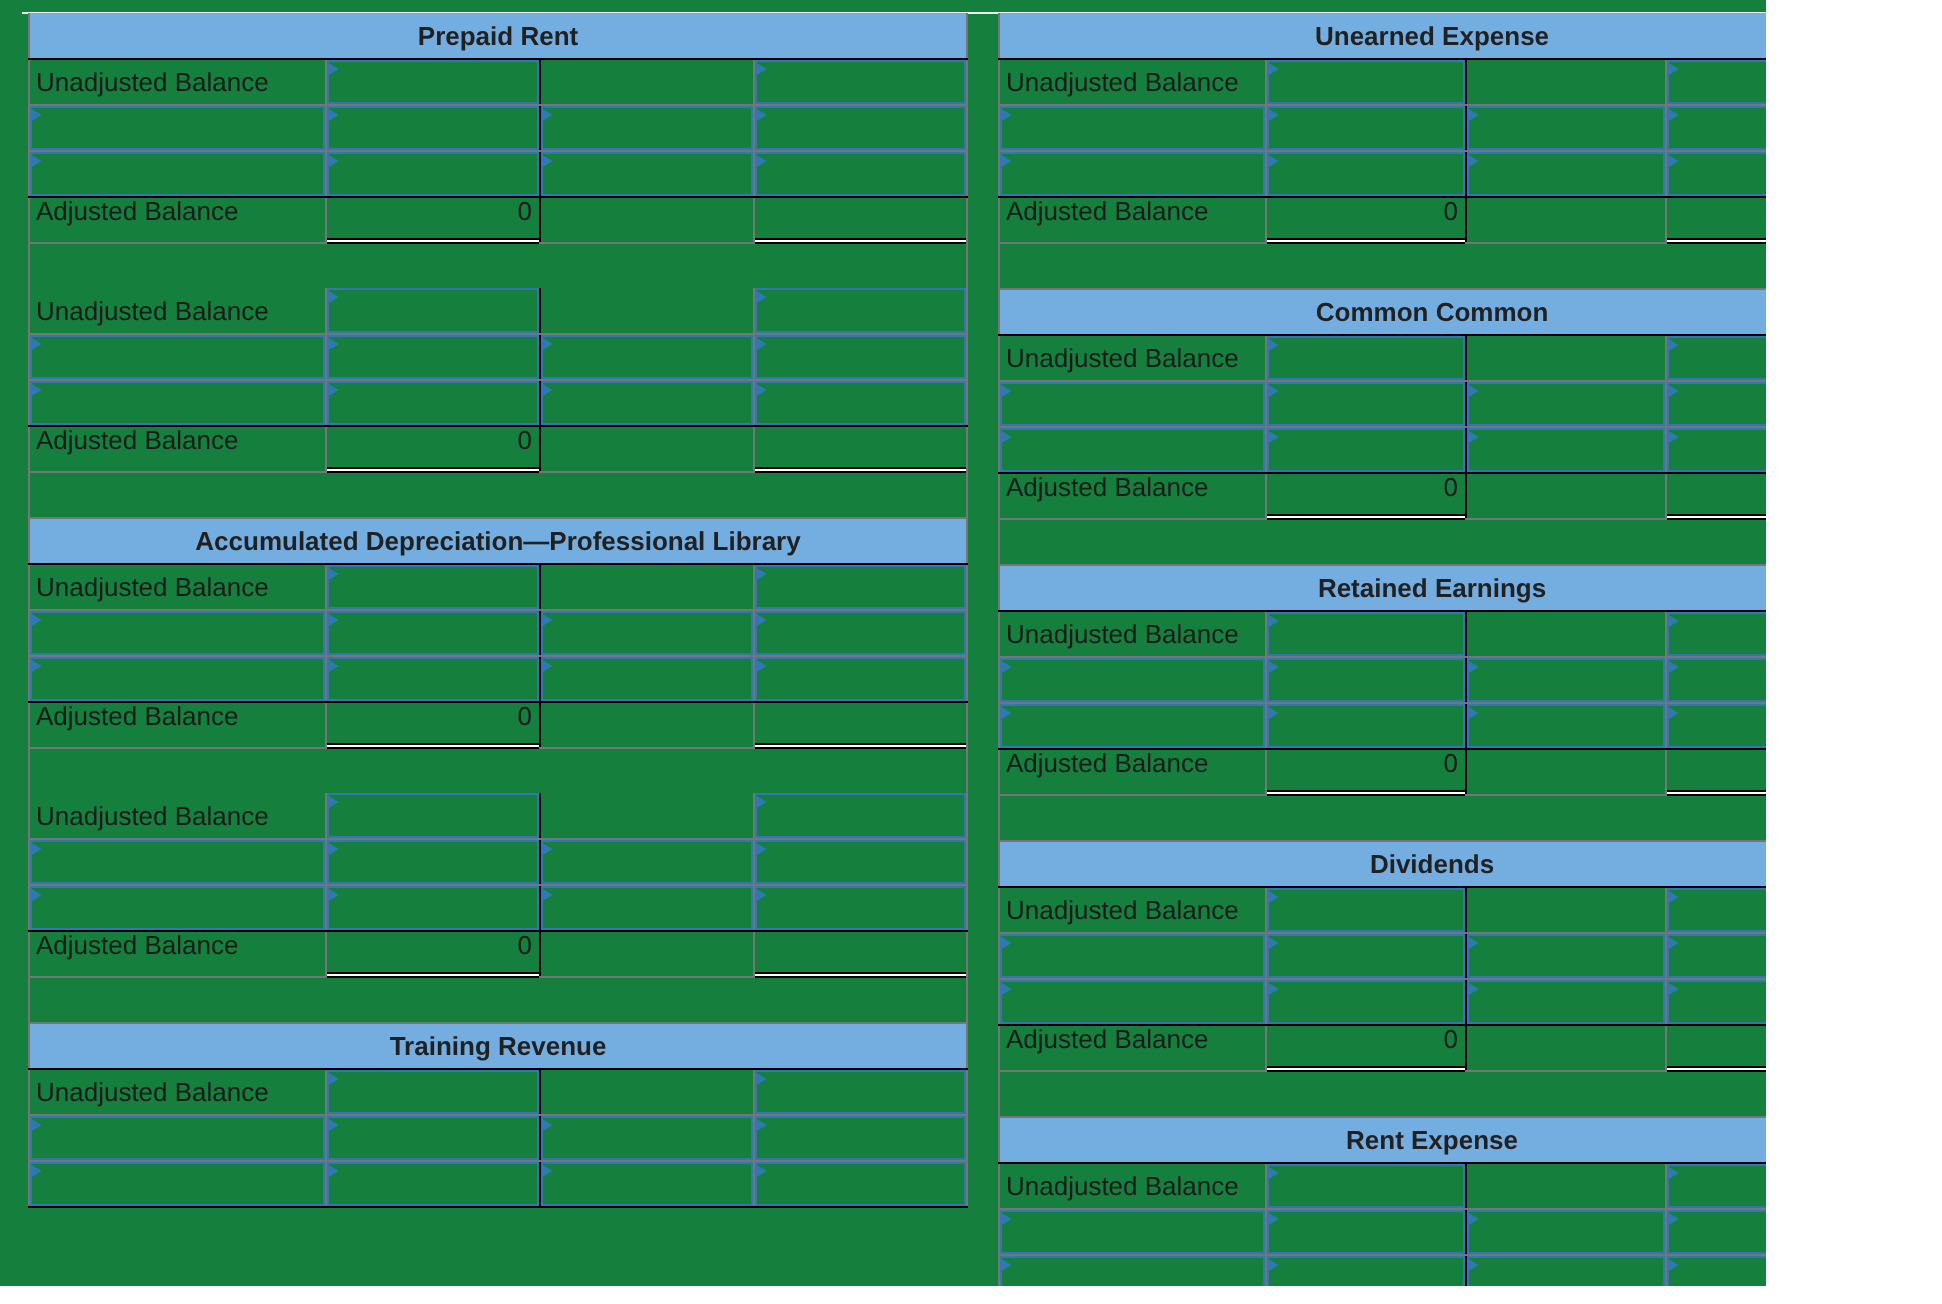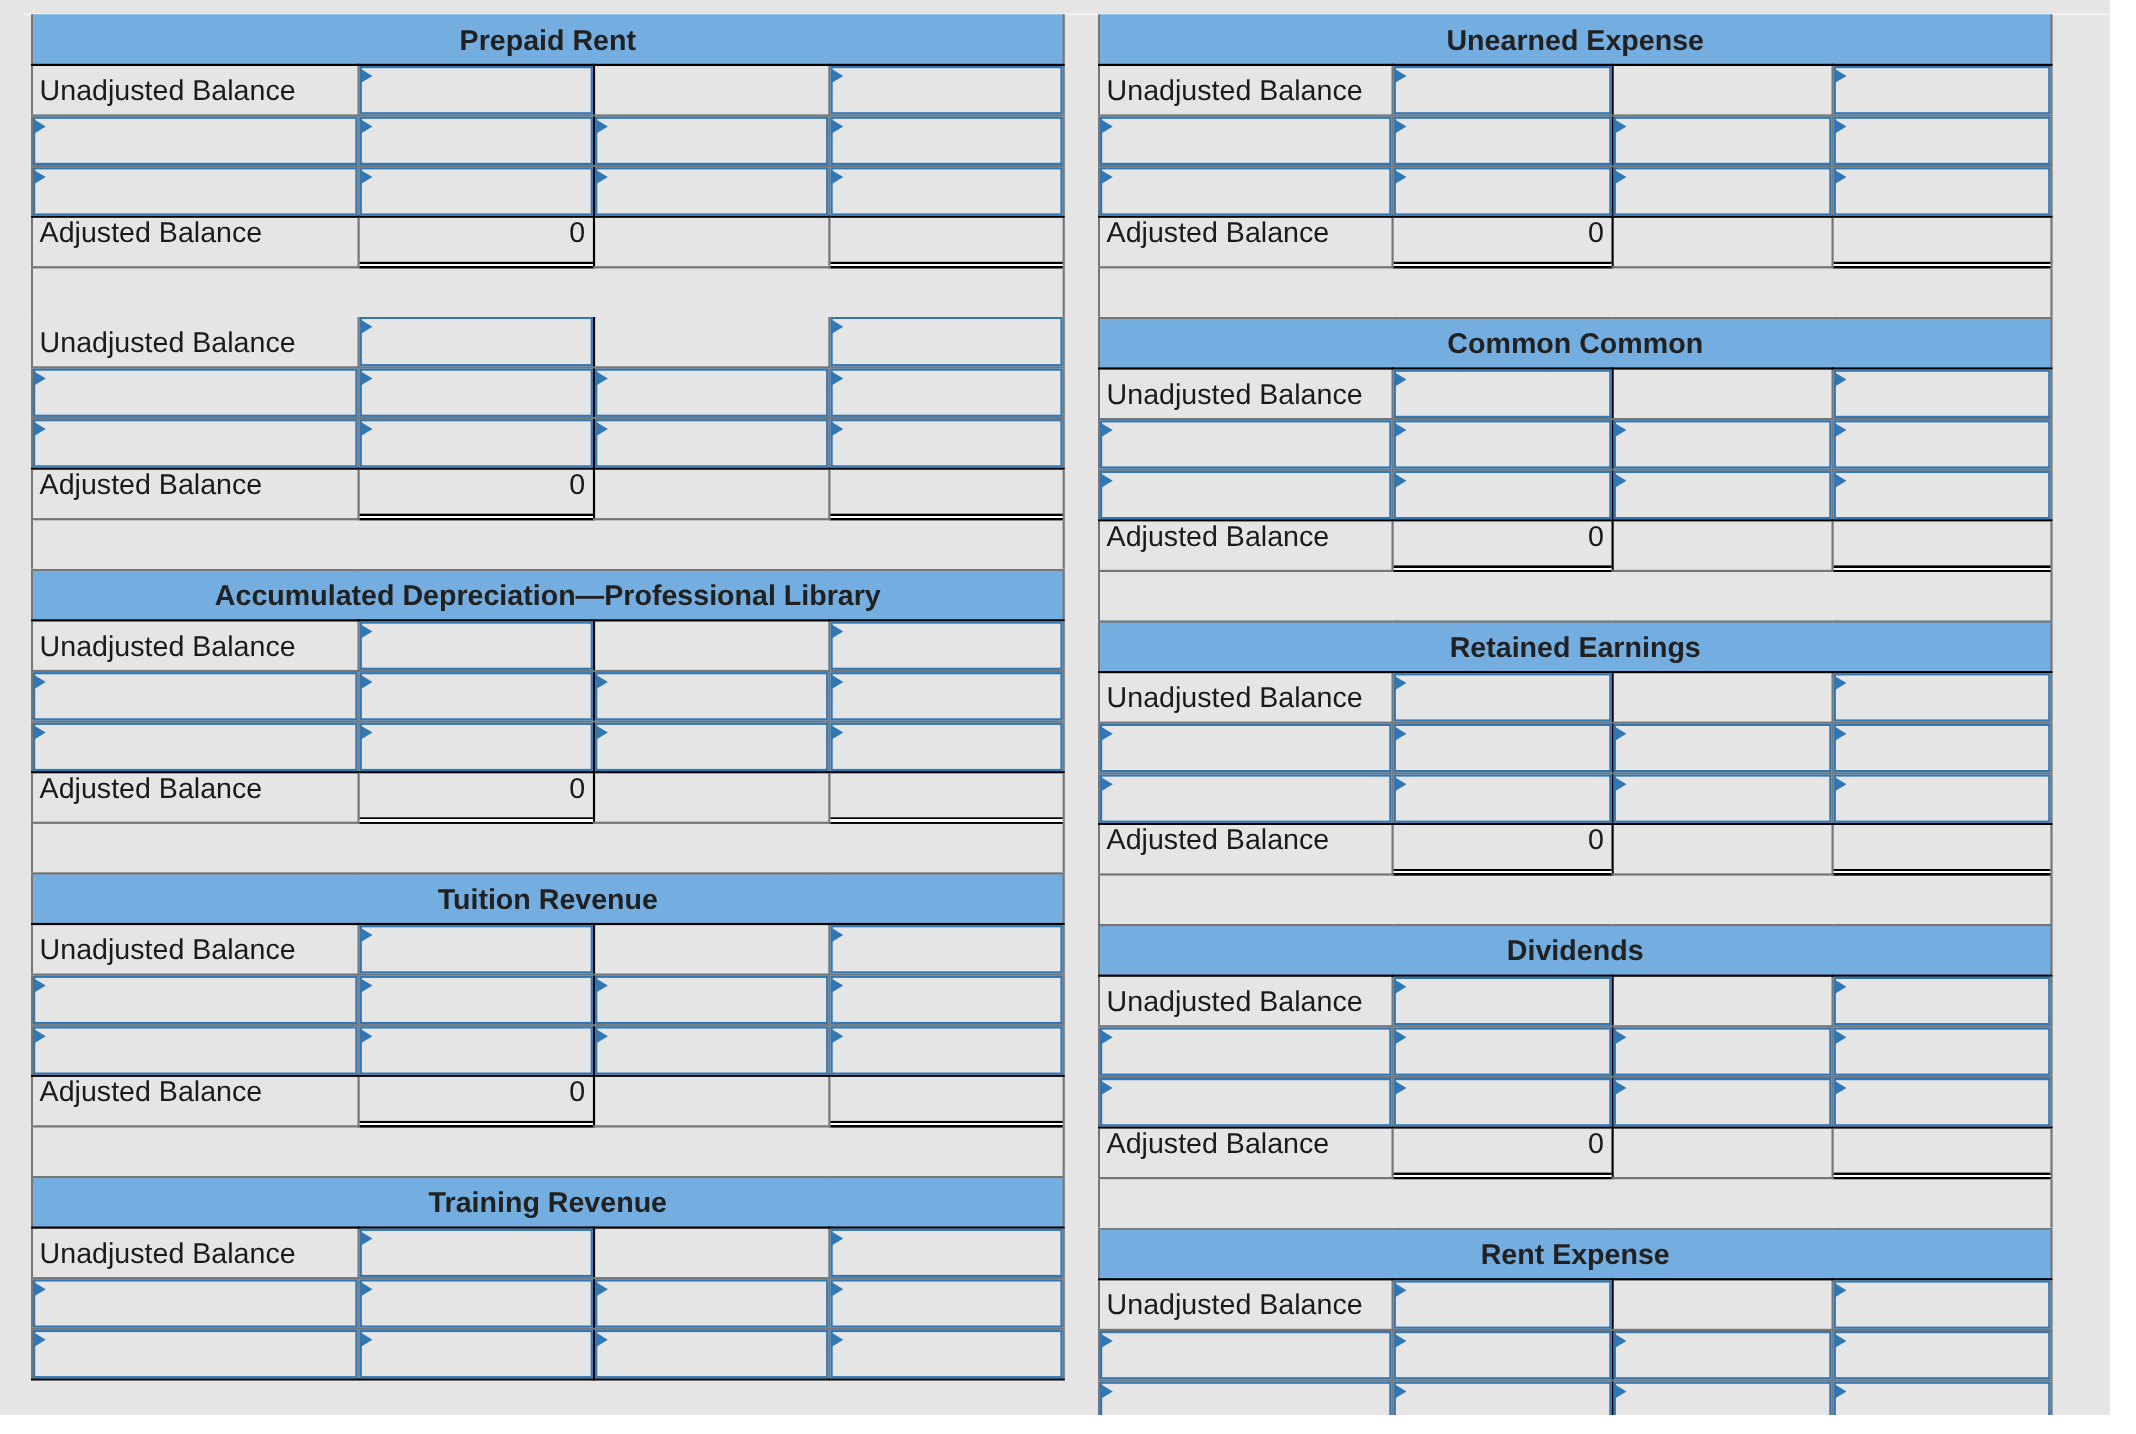--- a/index.html
+++ b/index.html
@@ -1,18 +1,18 @@
 <!DOCTYPE html>
 <html><head>
 <meta charset="utf-8">
 <title>Adjusting Entries - T-Account Worksheet</title>
 <style>
   html,body{margin:0;padding:0;background:#ffffff;}
   body{font-family:"Liberation Sans",sans-serif;-webkit-font-smoothing:antialiased;text-rendering:geometricPrecision;}
-  #page{position:relative;width:1918px;height:1286px;overflow:hidden;background:#e5e5e5;
+  #page{position:relative;width:1766px;height:1286px;overflow:hidden;background:#15803d;
         transform:translateZ(0);}
 
   .top-rule{position:absolute;left:22px;top:12px;right:0;height:2px;background:#f2f2f2;}
 
   .panel{position:absolute;top:13px;}
   .panel.left{left:28px;width:939px;}
   .panel.right{left:998px;width:868px;}
 
   table.acct{border-collapse:collapse;table-layout:fixed;width:100%;will-change:transform;
              border-left:2px solid #767676;border-right:2px solid #767676;}
@@ -288,23 +288,20 @@
         </tbody>
       </table>
       <table class="acct">
         <colgroup>
           <col style="width:297px">
           <col style="width:214px">
           <col style="width:214px">
           <col style="width:213px">
         </colgroup>
         <tbody>
-          <tr class="hdr">
-            <td colspan="4">Tuition Revenue</td>
-          </tr>
           <tr class="r1">
             <td class="lbl gb gr">Unadjusted Balance</td>
             <td class="gb kr">
               <div class="box">
                 <span class="mk"></span>
               </div>
             </td>
             <td class="gb gr"></td>
             <td class="gb">
               <div class="box">

